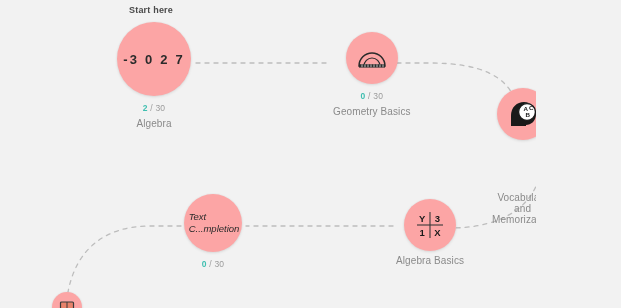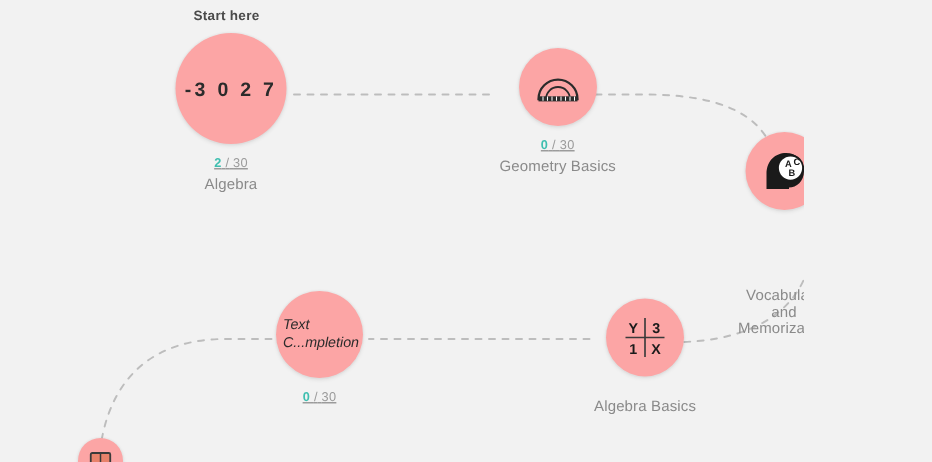--- a/index.html
+++ b/index.html
@@ -61,21 +61,20 @@
     color: #4a4a4a;
     letter-spacing: 0.2px;
     white-space: nowrap;
   }
   .node-meta {
     margin-top: 7px;
     font-size: 8.5px;
     color: #9b9b9b;
     letter-spacing: 0.2px;
     white-space: nowrap;
-    text-decoration: underline;
   }
   .node-meta .done {
     color: #3fbfb0;
     font-weight: bold;
   }
   .node-meta .done.zero {
     color: #3fbfb0;
   }
   .node-title {
     margin-top: 5px;
@@ -206,21 +205,21 @@
         <svg width="32" height="30" viewBox="0 0 32 30">
           <line x1="16" y1="2" x2="16" y2="28" stroke="#3a3a3a" stroke-width="1.1"></line>
           <line x1="3" y1="15" x2="29" y2="15" stroke="#3a3a3a" stroke-width="1.1"></line>
           <text x="8.2" y="12" text-anchor="middle" font-family="Liberation Sans, sans-serif" font-size="9.5" font-weight="bold" fill="#1a1a1a">Y</text>
           <text x="23.4" y="12" text-anchor="middle" font-family="Liberation Sans, sans-serif" font-size="9.5" font-weight="bold" fill="#1a1a1a">3</text>
           <text x="8.2" y="26" text-anchor="middle" font-family="Liberation Sans, sans-serif" font-size="9.5" font-weight="bold" fill="#1a1a1a">1</text>
           <text x="23.4" y="26" text-anchor="middle" font-family="Liberation Sans, sans-serif" font-size="9.5" font-weight="bold" fill="#1a1a1a">X</text>
         </svg>
       </div>
     </div>
-    <div class="node-title" style="margin-top:15px;">Algebra Basics</div>
+    <div class="node-title" style="margin-top:4px;">Algebra Basics</div>
   </div>
 
   <div class="node" id="node-textcompletion">
     <div class="circle-wrap">
       <div class="circle">
         <span class="tc-text">Text
 C...mpletion</span>
       </div>
     </div>
     <div class="node-meta">

